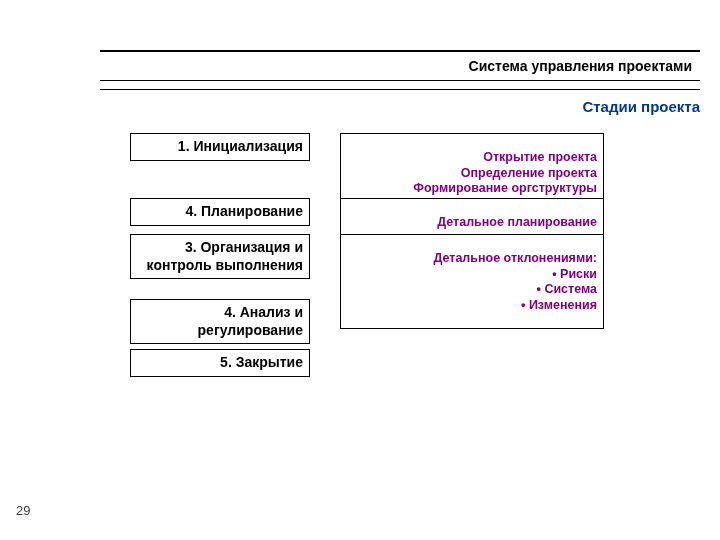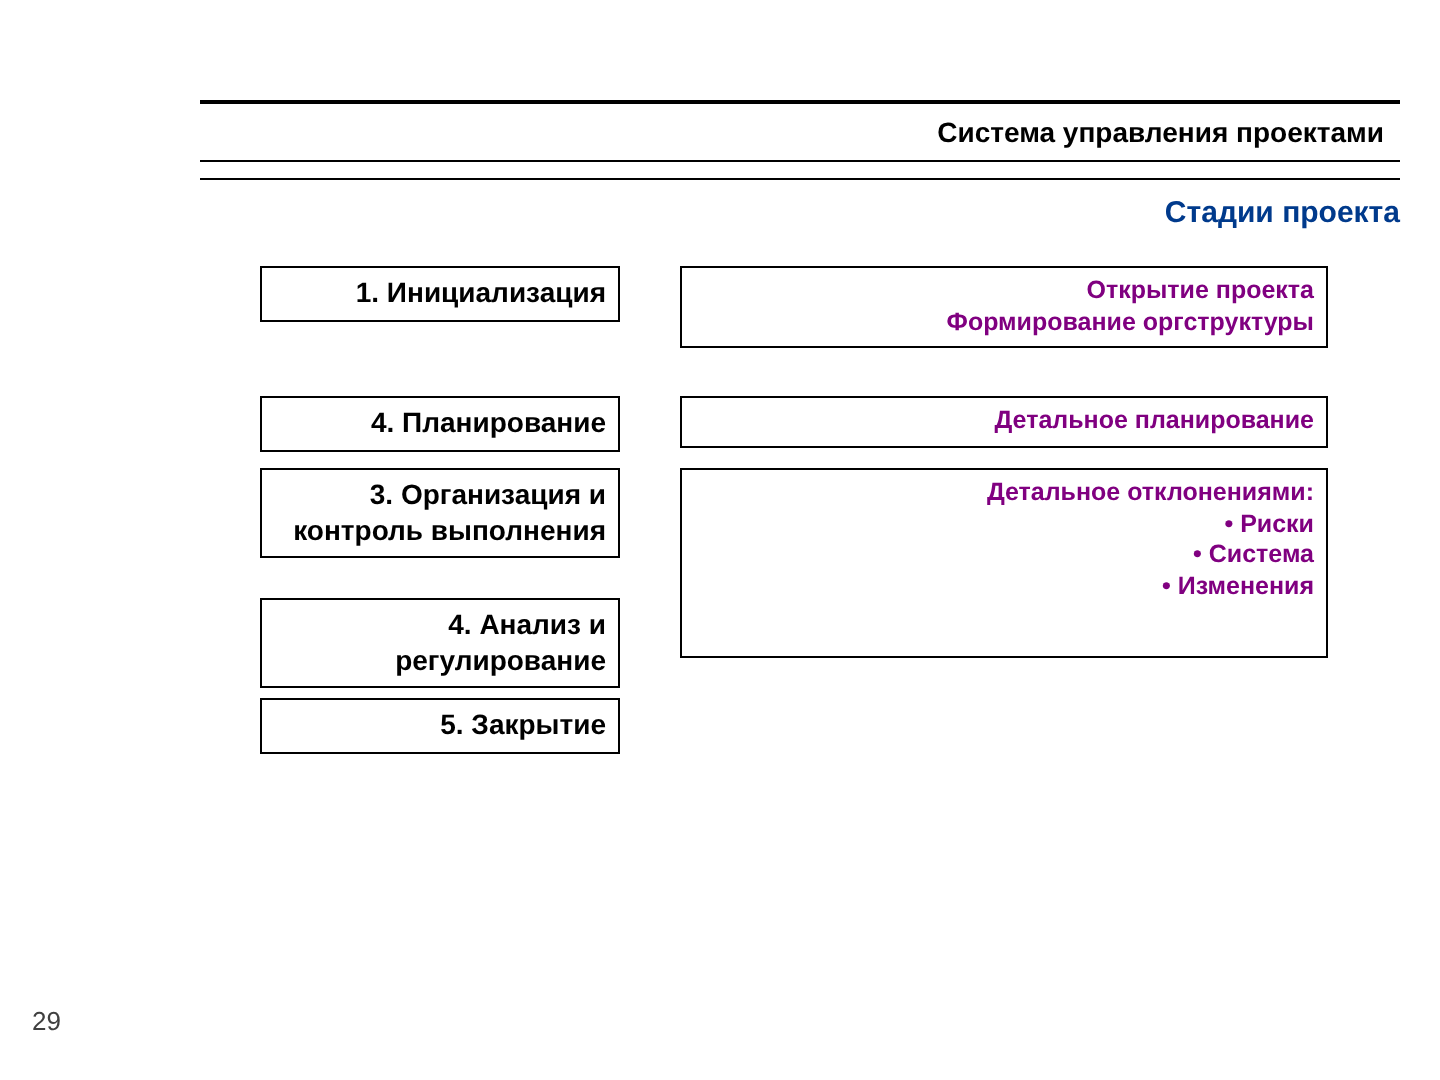--- a/index.html
+++ b/index.html
@@ -44,23 +44,23 @@
     width: 180px;
     border: 1.5px solid #000;
     padding: 4px 6px;
     font-weight: bold;
     font-size: 14px;
     line-height: 1.25;
     background: #fff;
   }
   .desc-box {
     position: absolute;
-    width: 324px;
+    width: 264px;
     border: 1.5px solid #000;
-    padding: 4px 6px;
+    padding: 16px 6px;
     font-weight: bold;
     font-size: 12.5px;
     color: #800080;
     line-height: 1.25;
     background: #fff;
   }
   .desc-box ul {
     list-style: none;
     margin-left: 4px;
   }
@@ -101,20 +101,21 @@
     </div>
     <div class="stage-box" style="top:166px;">
       <span>4. Анализ и регулирование</span>
     </div>
     <div class="stage-box" style="top:216px;">
       <span>5. Закрытие</span>
     </div>
 
     <div class="desc-box" style="top:0px; left:210px;">
       <div>Открытие проекта</div>
+      <div>Определение проекта</div>
       <div>Формирование оргструктуры</div>
     </div>
 
     <div class="desc-box" style="top:65px; left:210px;">
       <span>Детальное планирование</span>
     </div>
 
     <div class="desc-box" style="top:101px; left:210px; height:95px;">
       <div>Детальное отклонениями:</div>
       <ul>

